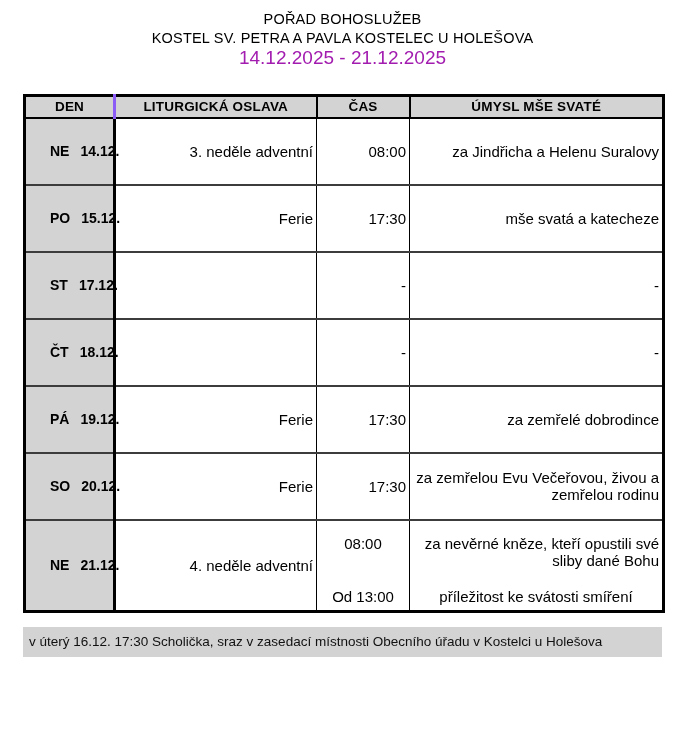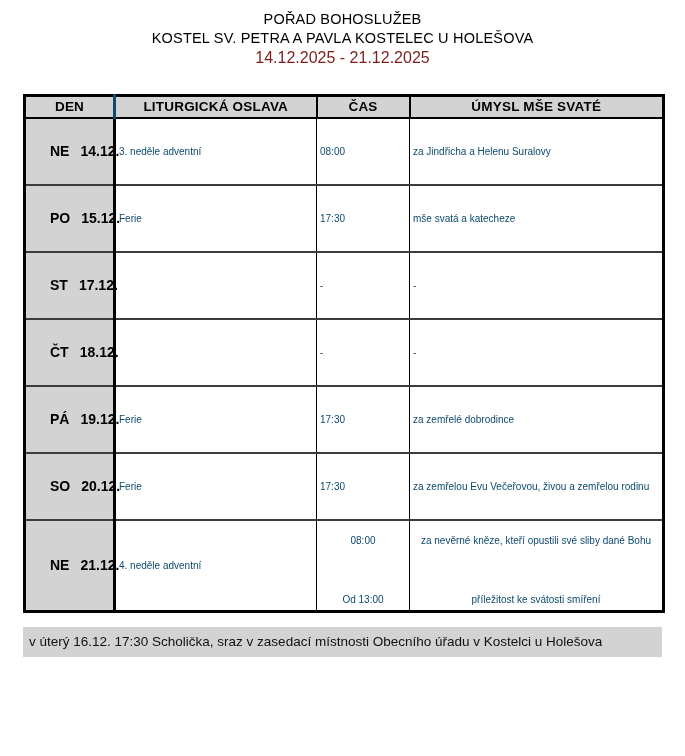--- a/index.html
+++ b/index.html
@@ -11,21 +11,21 @@
     overflow: hidden;
   }
   .page { position: relative; width: 685px; height: 756px; }
 
   
   .titles { text-align: center; padding-top: 10px; }
   .title-line1, .title-line2 {
     font-weight: normal; font-size: 14.5px; line-height: 19px;
     letter-spacing: 0.2px; color: #000;
   }
-  .title-line3 { font-size: 16px; line-height: 19px; color: #7f1d1d; }
+  .title-line3 { font-size: 19px; line-height: 19px; color: #a21caf; }
 
   
   table.schedule {
     border-collapse: collapse;
     table-layout: fixed;
     width: 639px;
     margin: 27px 0 0 23px;
     border: 3px solid #000;
   }
   col.c-day { width: 90px; }
@@ -37,30 +37,30 @@
     background: #d3d3d3;
     font-weight: bold;
     font-size: 13.5px;
     height: 22px;
     border: 2px solid #000;
     text-align: center;
     letter-spacing: 0.2px;
     color: #000;
     padding: 1px 2px;
   }
-  th.h-day { border-right: 3px solid #0c4a6e; }
+  th.h-day { border-right: 3px solid #8b5cf6; }
 
   td {
     border-top: 2px solid #3c3c3c;
-    font-size: 10px;
-    text-align: left;
+    font-size: 15px;
+    text-align: right;
     vertical-align: middle;
     height: 67px;
     padding: 2px 3px;
-    color: #0c4a6e;
+    color: #000000;
   }
   td.day-cell {
     background: #d3d3d3;
     font-weight: bold;
     font-size: 14px;
     text-align: left;
     padding-left: 24px;
     border-right: 3px solid #000;
     color: #000;
     white-space: nowrap;

